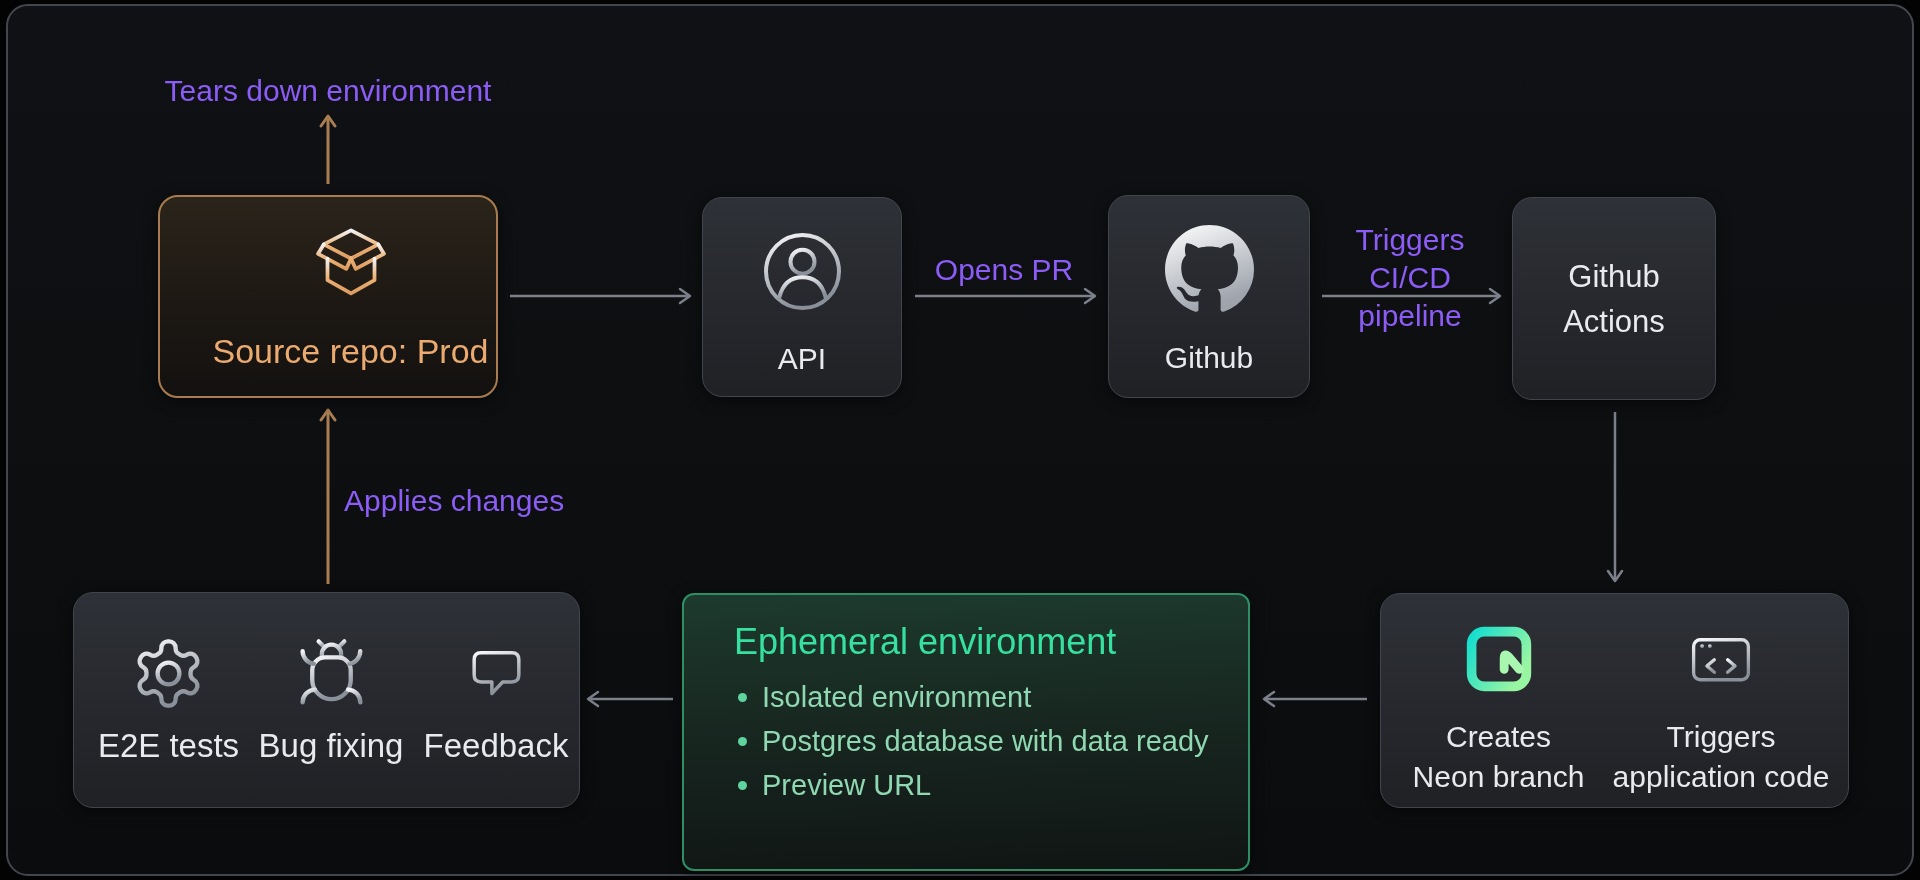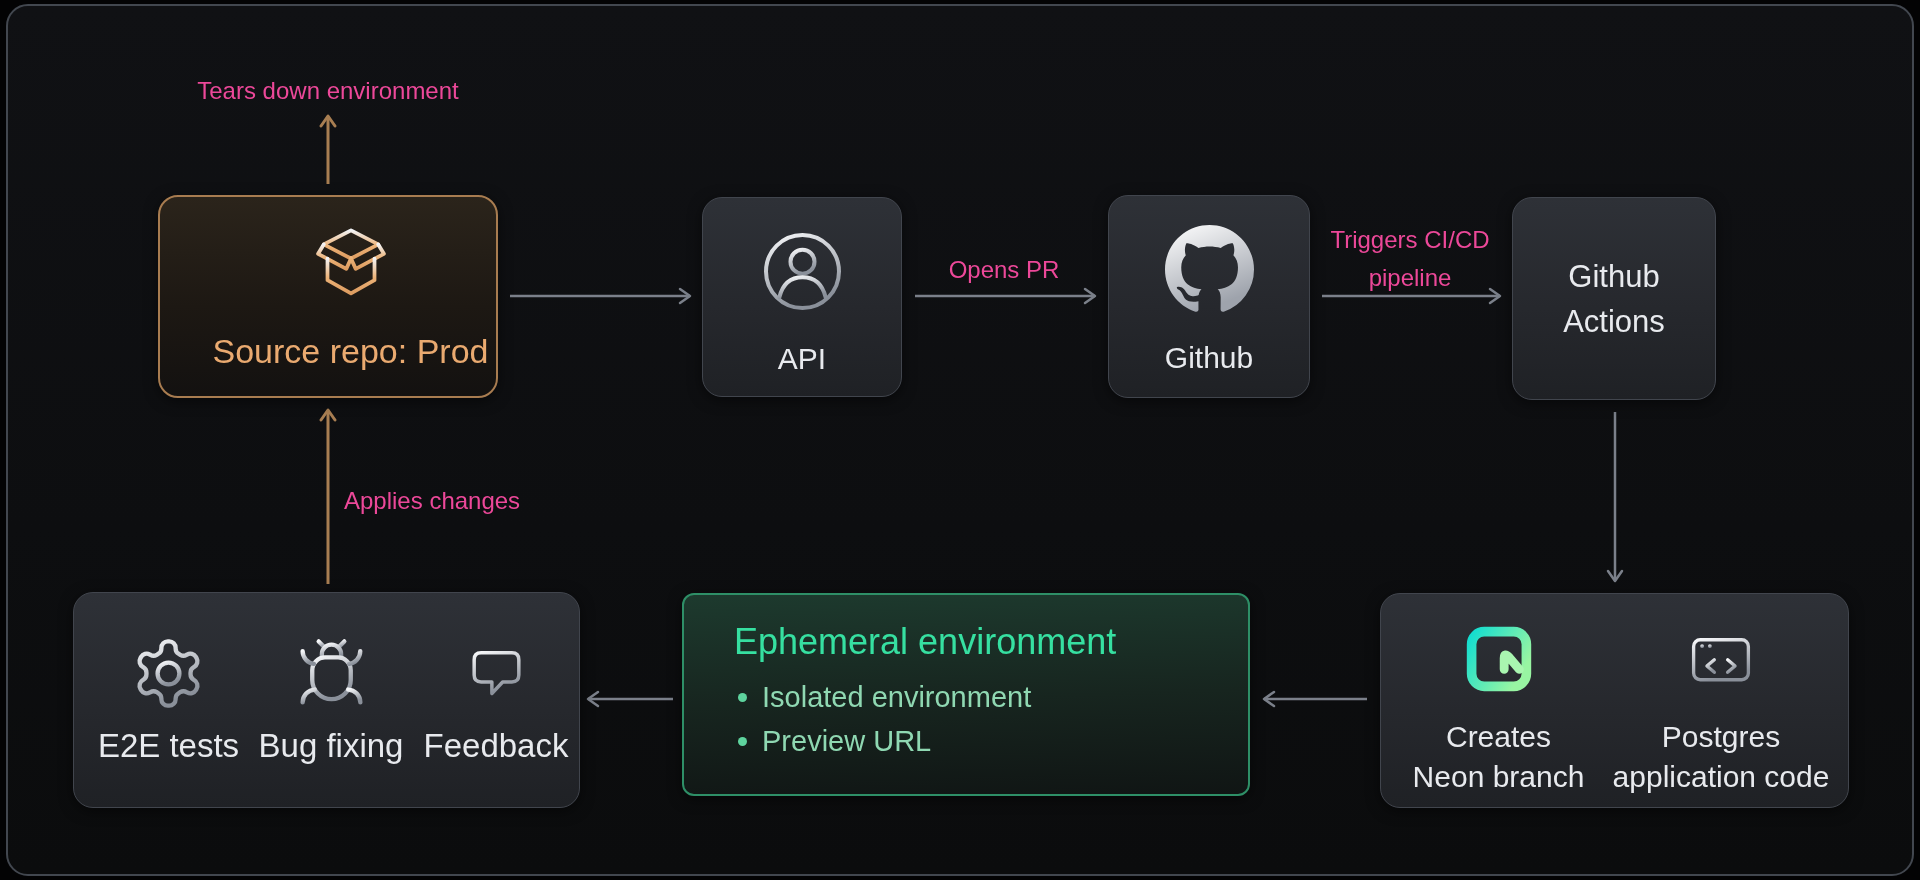--- a/index.html
+++ b/index.html
@@ -49,39 +49,39 @@
 
   .n-validation{left:73px;top:592px;width:505px;height:214px;}
   .v-item{position:absolute;top:42px;display:flex;flex-direction:column;align-items:center;}
   .v-item .icon{width:77px;height:77px;}
   .v-item .node-label{font-size:33px;margin-top:17px;line-height:34px;}
   .v-e2e{left:17px;width:155px;}
   .v-bug{left:172px;width:170px;}
   .v-feedback{left:337px;width:170px;}
 
   .n-eph{
-    left:682px;top:593px;width:568px;height:203px;
+    left:682px;top:593px;width:568px;height:278px;
     border:2px solid #2e8f67;border-radius:12px;
     background:linear-gradient(178deg,#1d3a2e 0%,#17251f 52%,#101514 100%);
     box-sizing:border-box;align-items:flex-start;
   }
   .eph-title{color:#36e0a1;font-size:36px;margin:25px 0 0 50px;line-height:44px;}
   .eph-list{margin:11px 0 0 54px;text-align:right;}
   .eph-item{display:flex;align-items:flex-start;line-height:44px;color:#8fd8b2;font-size:29px;}
   .eph-dot{width:9px;height:9px;border-radius:50%;background:#5ed49e;margin:18px 15px 0 0;flex:none;}
 
   .n-outputs{left:1380px;top:593px;width:467px;height:213px;}
   .o-item{position:absolute;top:28px;display:flex;flex-direction:column;align-items:center;}
   .o-item .icon{width:74px;height:74px;}
   .o-item .node-label{margin-top:21px;line-height:40px;font-size:30px;}
   .o-neon{left:5px;width:225px;}
   .o-deploy{left:215px;width:250px;}
 
   
-  .flow-label{position:absolute;color:#ec4899;font-size:24px;line-height:38px;}
+  .flow-label{position:absolute;color:#8b5cf6;font-size:30px;line-height:38px;}
   .l-tears{left:128px;top:72px;width:400px;text-align:center;}
   .l-applies{left:344px;top:482px;}
   .l-opens{left:904px;top:251px;width:200px;text-align:center;}
   .l-triggers{left:1312px;top:221px;width:196px;text-align:center;}
 </style>
 </head>
 <body>
 
 <div class="canvas">
   <div class="frame"></div>
@@ -182,32 +182,36 @@
     <div class="o-item o-deploy">
       <svg class="icon" viewBox="0 0 100 100" fill="none" stroke="url(#gSilver)" stroke-width="4.5" stroke-linecap="round" stroke-linejoin="round">
         <rect x="13" y="24" width="74" height="54" rx="9"></rect>
         <line x1="13" y1="41" x2="87" y2="41"></line>
         <circle cx="24.5" cy="32.5" r="2.6" fill="url(#gSilver)" stroke="none"></circle>
         <circle cx="35" cy="32.5" r="2.6" fill="url(#gSilver)" stroke="none"></circle>
         <path d="M41 51 L31 59.5 L41 68"></path>
         <path d="M59 51 L69 59.5 L59 68"></path>
       </svg>
       <div class="node-label">
-        <div>Postgres</div>
+        <div>Triggers</div>
         <div>application code</div>
       </div>
     </div>
   </div>
 
   <div class="node n-eph">
     <div class="eph-title">Ephemeral environment</div>
     <div class="eph-list">
       <div class="eph-item">
         <span class="eph-dot"></span>
         <span>Isolated environment</span>
+      </div>
+      <div class="eph-item">
+        <span class="eph-dot"></span>
+        <span>Postgres database with data ready</span>
       </div>
       <div class="eph-item">
         <span class="eph-dot"></span>
         <span>Preview URL</span>
       </div>
     </div>
   </div>
 
   <div class="node n-validation">
     <div class="v-item v-e2e">

